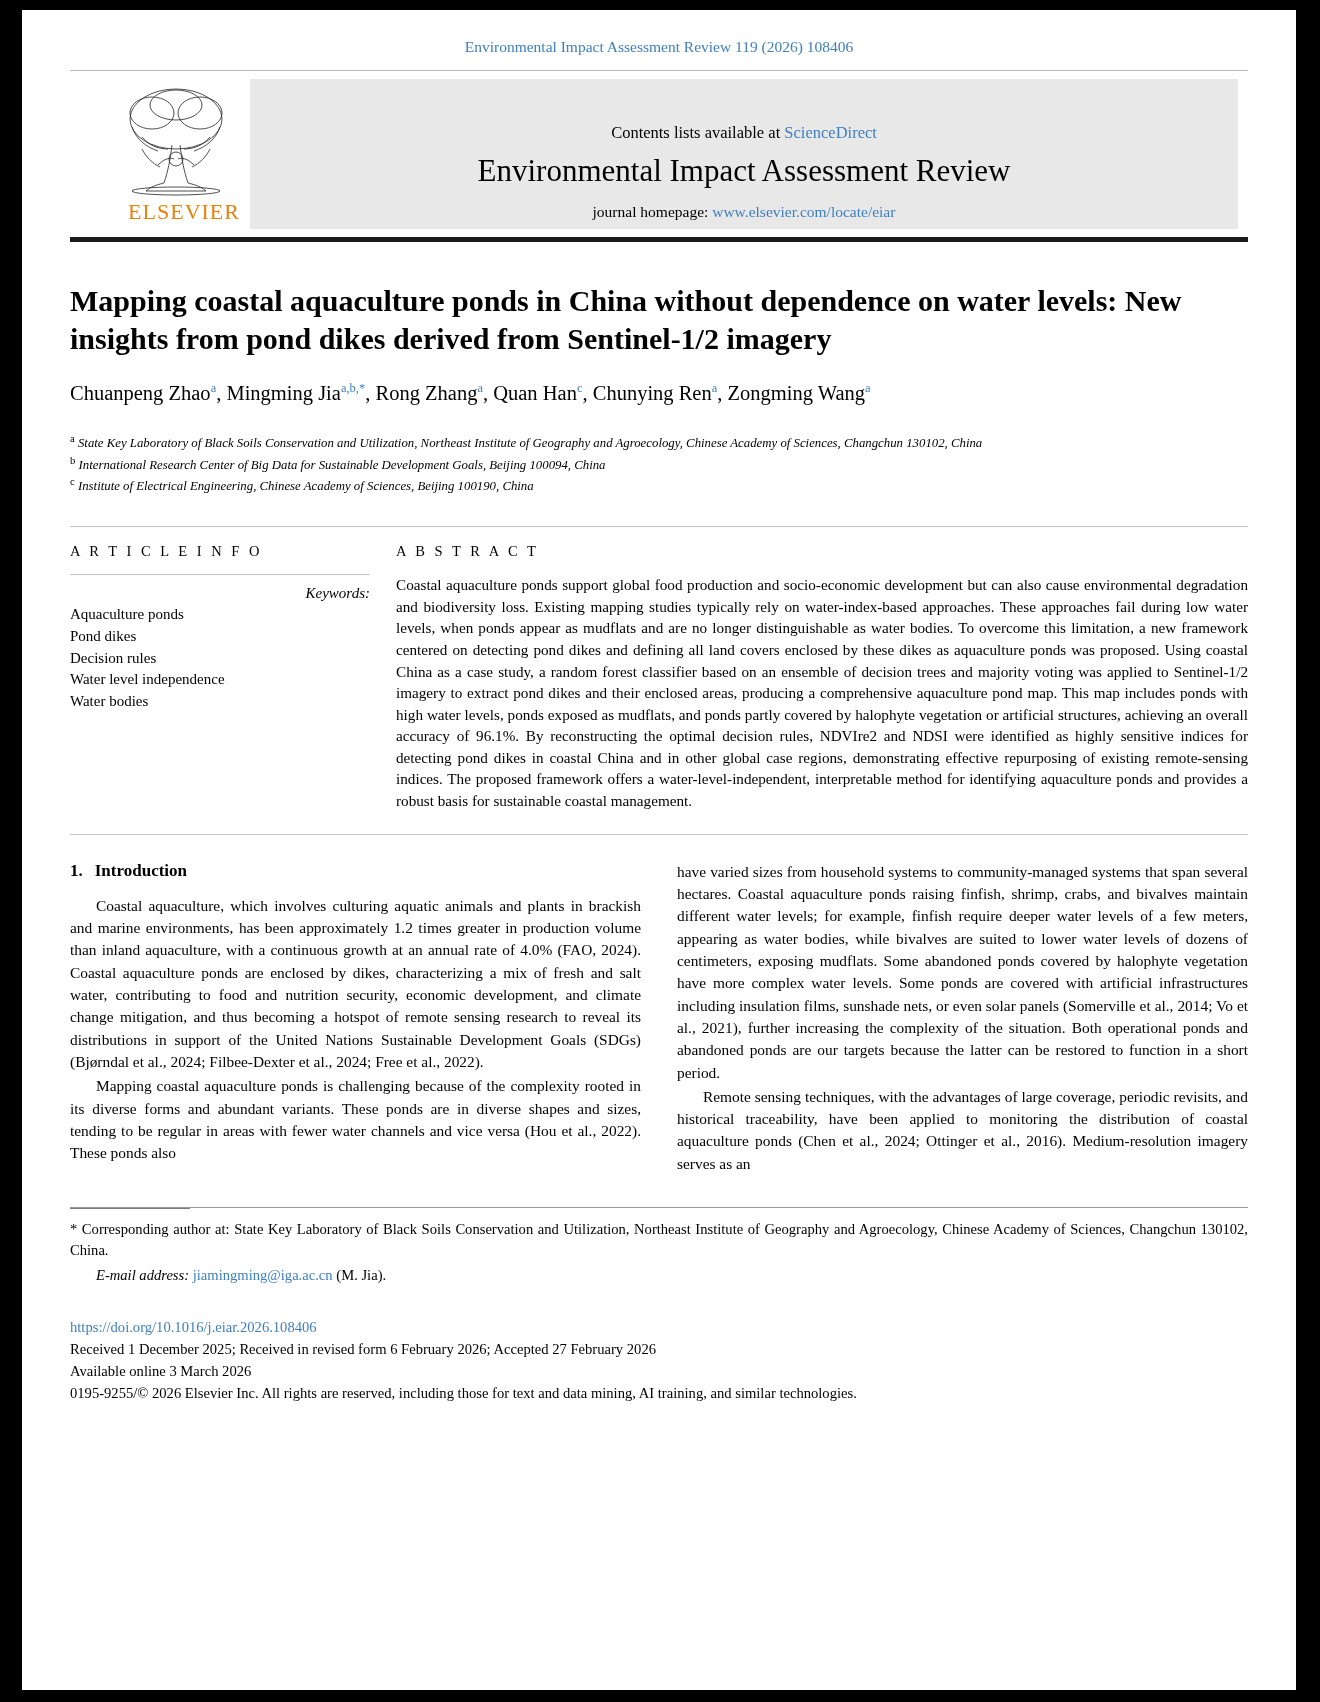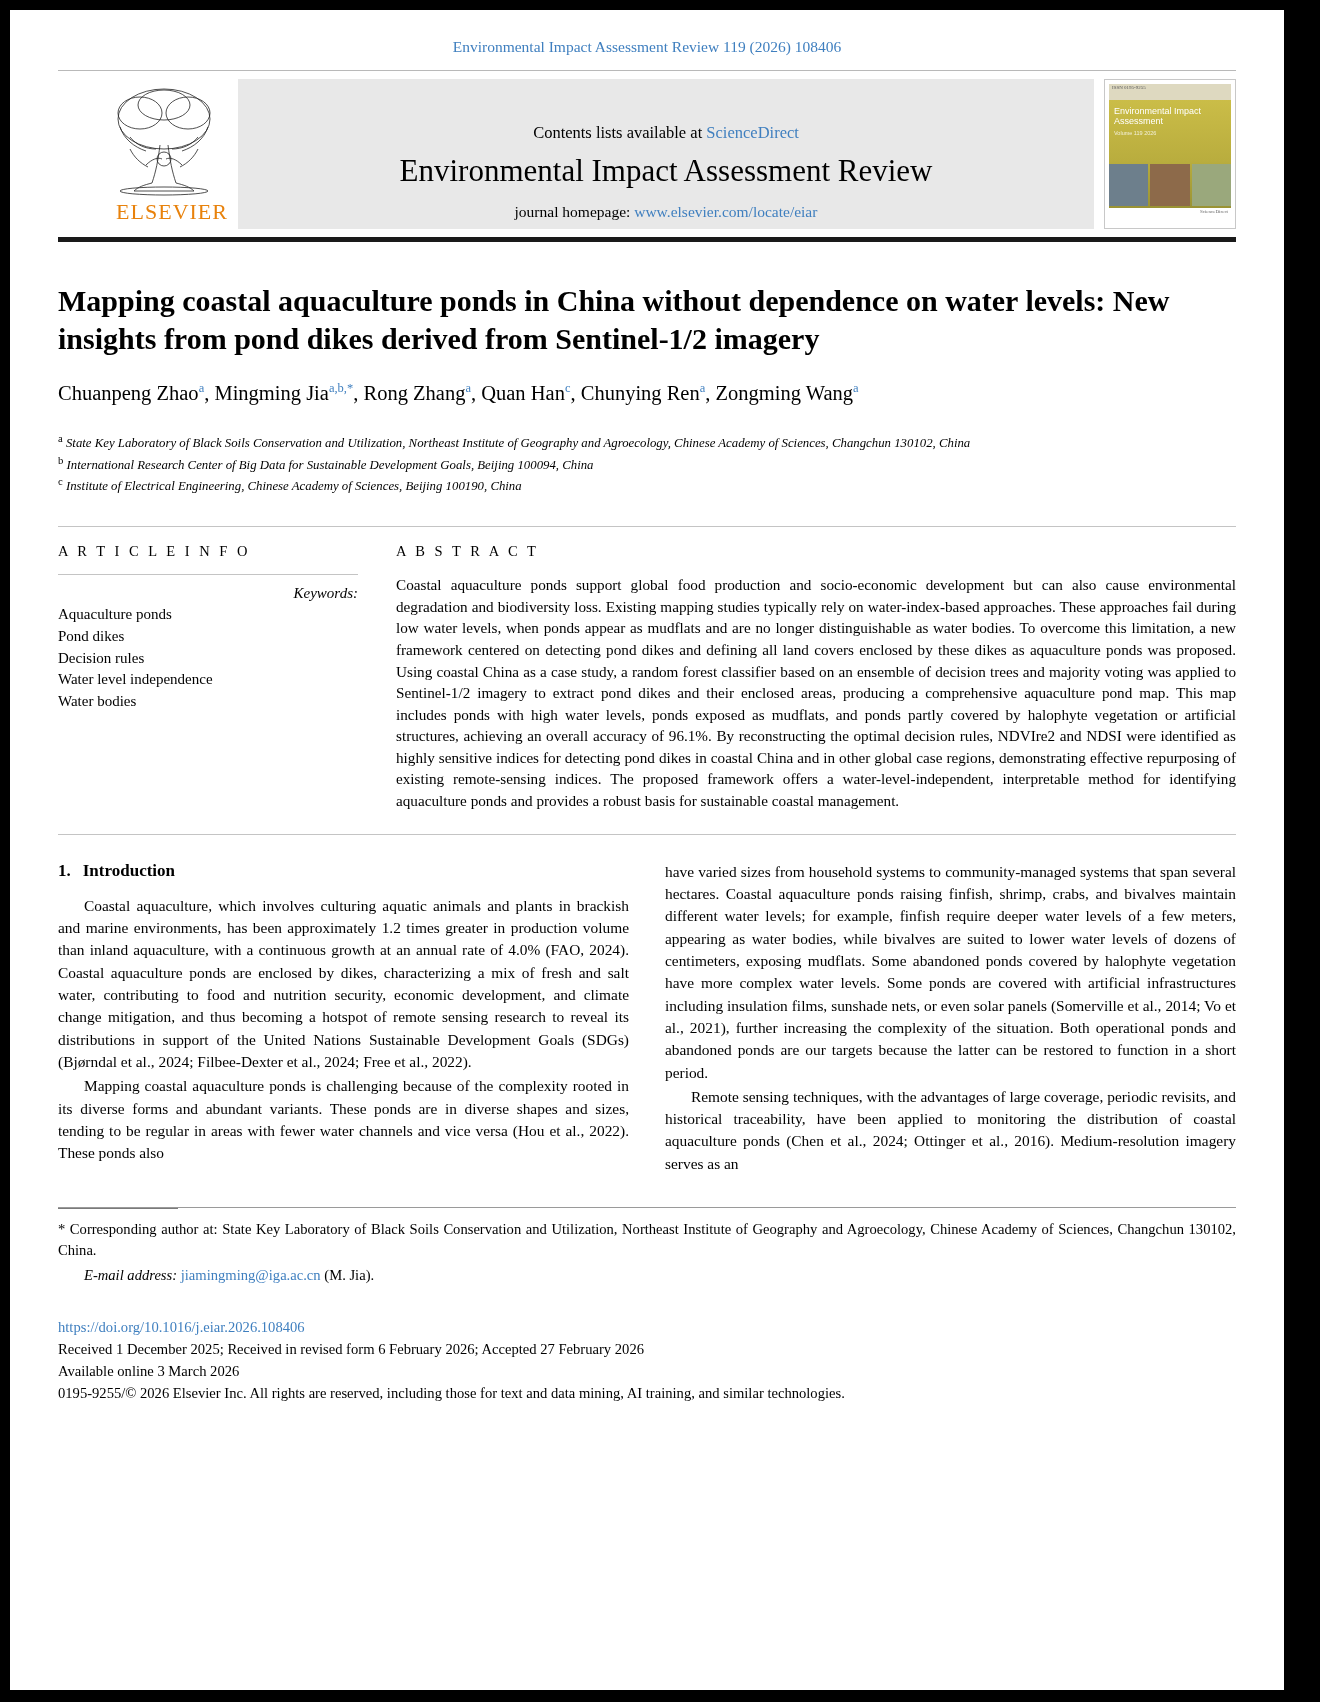--- a/index.html
+++ b/index.html
@@ -7,21 +7,21 @@
     padding: 0;
     background: #000;
   }
   body {
     width: 1320px;
     height: 1702px;
     font-family: "Liberation Serif", serif;
   }
   .page {
     position: absolute;
-    left: 10px;
+    left: 22px;
     top: 10px;
     width: 1274px;
     height: 1680px;
     background: #ffffff;
     box-sizing: border-box;
     padding: 18px 48px 10px 48px;
   }
   a, .link {
     color: #3f7fbf;
     text-decoration: none;
@@ -156,21 +156,21 @@
     font-size: 12.8px;
     font-style: italic;
     line-height: 1.45;
   }
   .affils sup { font-style: normal; }
   .info-abstract {
     display: flex;
     margin-top: 30px;
     border-top: 1px solid #c4c4c4;
     padding-top: 16px;
-    gap: 38px;
+    gap: 26px;
   }
   .col-info { flex: 0 0 300px; }
   .col-abs { flex: 1 1 auto; }
   .sec-head {
     font-size: 14.5px;
     letter-spacing: 3px;
     font-family: "Liberation Serif", serif;
     margin-bottom: 14px;
   }
   .kw-rule {
@@ -277,33 +277,20 @@
         <span>Contents lists available at</span>
         <span class="link">ScienceDirect</span>
       </div>
       <div class="journal-title">Environmental Impact Assessment Review</div>
       <div class="homepage-line">
         <span>journal homepage:</span>
         <span class="link">www.elsevier.com/locate/eiar</span>
       </div>
     </div>
 
-    <div class="cover-thumb">
-      <div class="cover-inner">
-        <div class="cover-top-bar">ISSN 0195-9255</div>
-        <div class="cover-title">Environmental Impact Assessment</div>
-        <div class="cover-sub">Volume 119  2026</div>
-      </div>
-      <div class="cover-photos">
-        <div style="background:#6d7f8c"></div>
-        <div style="background:#8d6a4a"></div>
-        <div style="background:#9aa87c"></div>
-      </div>
-      <div class="cover-foot">ScienceDirect</div>
-    </div>
 
   </div>
 
   <div class="thick-rule"></div>
 
   <h1 class="title">Mapping coastal aquaculture ponds in China without dependence on water levels: New insights from pond dikes derived from Sentinel-1/2 imagery</h1>
 
   <div class="authors">
     <span><span>Chuanpeng Zhao</span><sup>a</sup><span>, </span></span><span><span>Mingming Jia</span><sup>a,b,*</sup><span>, </span></span><span><span>Rong Zhang</span><sup>a</sup><span>, </span></span><span><span>Quan Han</span><sup>c</sup><span>, </span></span><span><span>Chunying Ren</span><sup>a</sup><span>, </span></span><span><span>Zongming Wang</span><sup>a</sup></span>
   </div>

